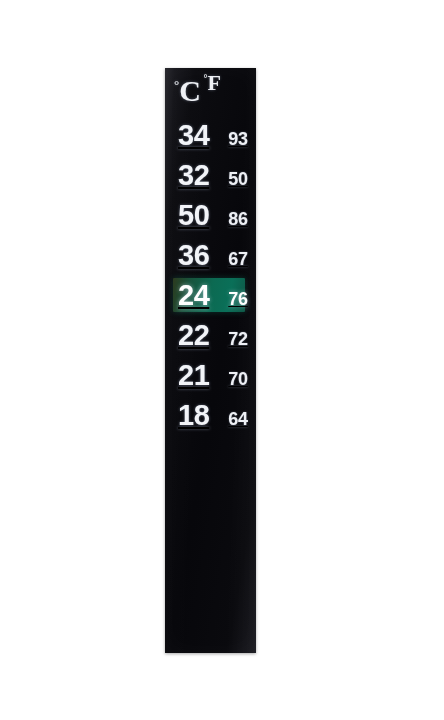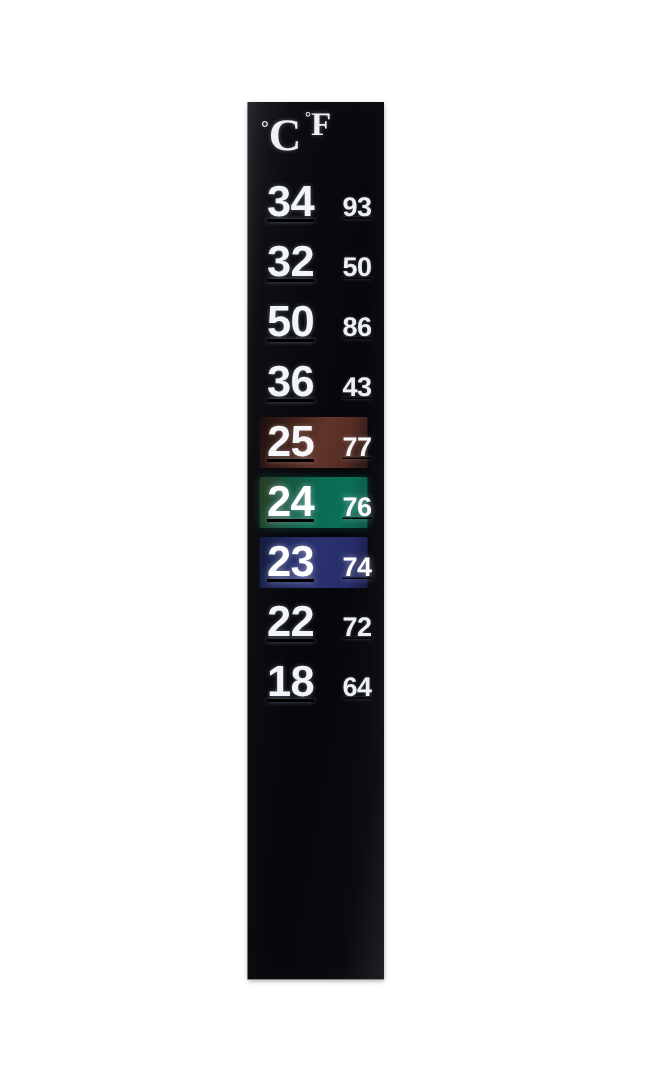--- a/index.html
+++ b/index.html
@@ -210,52 +210,44 @@
       </div>
       <div class="temp-row">
         <div class="row-inner">
           <span class="val-c">50</span>
           <span class="val-f">86</span>
         </div>
       </div>
       <div class="temp-row">
         <div class="row-inner">
           <span class="val-c">36</span>
-          <span class="val-f">43</span>
-        </div>
-      </div>
-      <div class="temp-row lit-red">
-        <div class="band"></div>
-        <div class="row-inner">
-          <span class="val-c">25</span>
-          <span class="val-f">77</span>
+          <span class="val-f">67</span>
         </div>
       </div>
       <div class="temp-row lit-green">
         <div class="band"></div>
         <div class="row-inner">
           <span class="val-c">24</span>
           <span class="val-f">76</span>
         </div>
       </div>
-      <div class="temp-row lit-blue">
-        <div class="band"></div>
-        <div class="row-inner">
-          <span class="val-c">23</span>
-          <span class="val-f">74</span>
-        </div>
-      </div>
       <div class="temp-row">
         <div class="row-inner">
           <span class="val-c">22</span>
           <span class="val-f">72</span>
         </div>
       </div>
       <div class="temp-row">
         <div class="row-inner">
+          <span class="val-c">21</span>
+          <span class="val-f">70</span>
+        </div>
+      </div>
+      <div class="temp-row">
+        <div class="row-inner">
           <span class="val-c">18</span>
           <span class="val-f">64</span>
         </div>
       </div>
     </div>
 
   <div id="foot-mark"></div>
 </div>
 
 </body></html>

